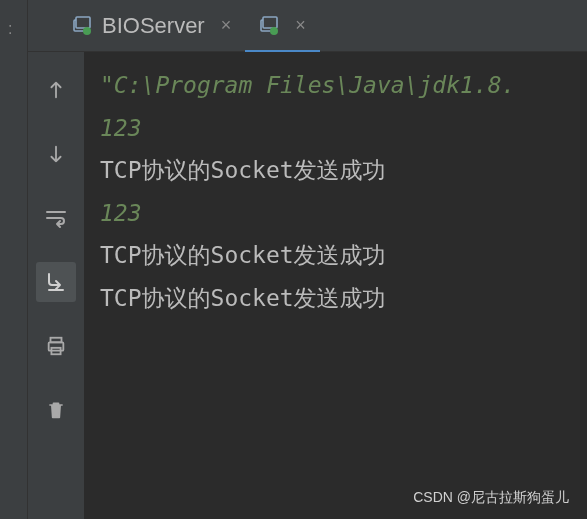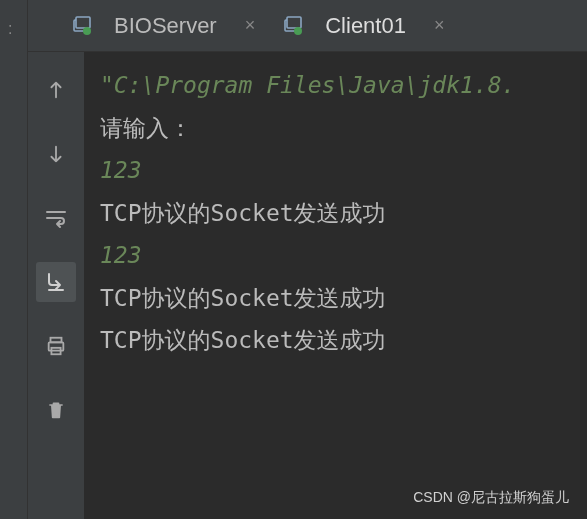--- a/index.html
+++ b/index.html
@@ -35,21 +35,21 @@
       height: 52px;
       background: #3c3f41;
       display: flex;
       align-items: center;
       padding-left: 30px;
       border-bottom: 1px solid #323232;
     }
     .tab {
       display: flex;
       align-items: center;
-      gap: 22px;
+      gap: 10px;
       padding: 8px 14px;
       color: #bbbbbb;
       font-size: 22px;
       cursor: pointer;
       position: relative;
     }
     .tab.active {
       color: #dddddd;
     }
     .tab.active::after {
@@ -142,21 +142,20 @@
     <span class="tab-close">×</span>
   </div>
   <div class="tab active">
     <span class="tab-icon">
       <svg width="20" height="20" viewBox="0 0 20 20">
         <rect x="2" y="4" width="14" height="11" rx="1" fill="none" stroke="#8aa6c1" stroke-width="1.6"></rect>
         <rect x="4" y="1" width="14" height="11" rx="1" fill="#3c3f41" stroke="#8aa6c1" stroke-width="1.6"></rect>
         <circle cx="15" cy="15" r="4" fill="#499c54"></circle>
       </svg>
     </span>
-    <span>Client01</span>
     <span class="tab-close">×</span>
   </div>
 </div>
 
 <div class="toolbar">
   <div class="toolbar-btn">
     <svg width="22" height="22" viewBox="0 0 24 24">
         <path d="M12 4v16M12 4l-5 5M12 4l5 5" stroke="#a9a9a9" stroke-width="2" fill="none" stroke-linecap="round"></path>
       </svg>
   </div>
@@ -184,21 +183,20 @@
   </div>
   <div class="toolbar-btn">
     <svg width="20" height="22" viewBox="0 0 24 24">
         <path d="M4 6h16M9 6V4h6v2M7 6l1 15h8l1-15" stroke="#a9a9a9" stroke-width="2" fill="#a9a9a9" stroke-linejoin="round"></path>
       </svg>
   </div>
 </div>
 
 <div class="console">
   <div class="console-line green">"C:\Program Files\Java\jdk1.8.</div>
-  <div class="console-line">请输入：</div>
   <div class="console-line green">123</div>
   <div class="console-line">TCP协议的Socket发送成功</div>
   <div class="console-line green">123</div>
   <div class="console-line">TCP协议的Socket发送成功</div>
   <div class="console-line">TCP协议的Socket发送成功</div>
 </div>
 
 <div class="watermark">CSDN @尼古拉斯狗蛋儿</div>
 
 </body></html>

